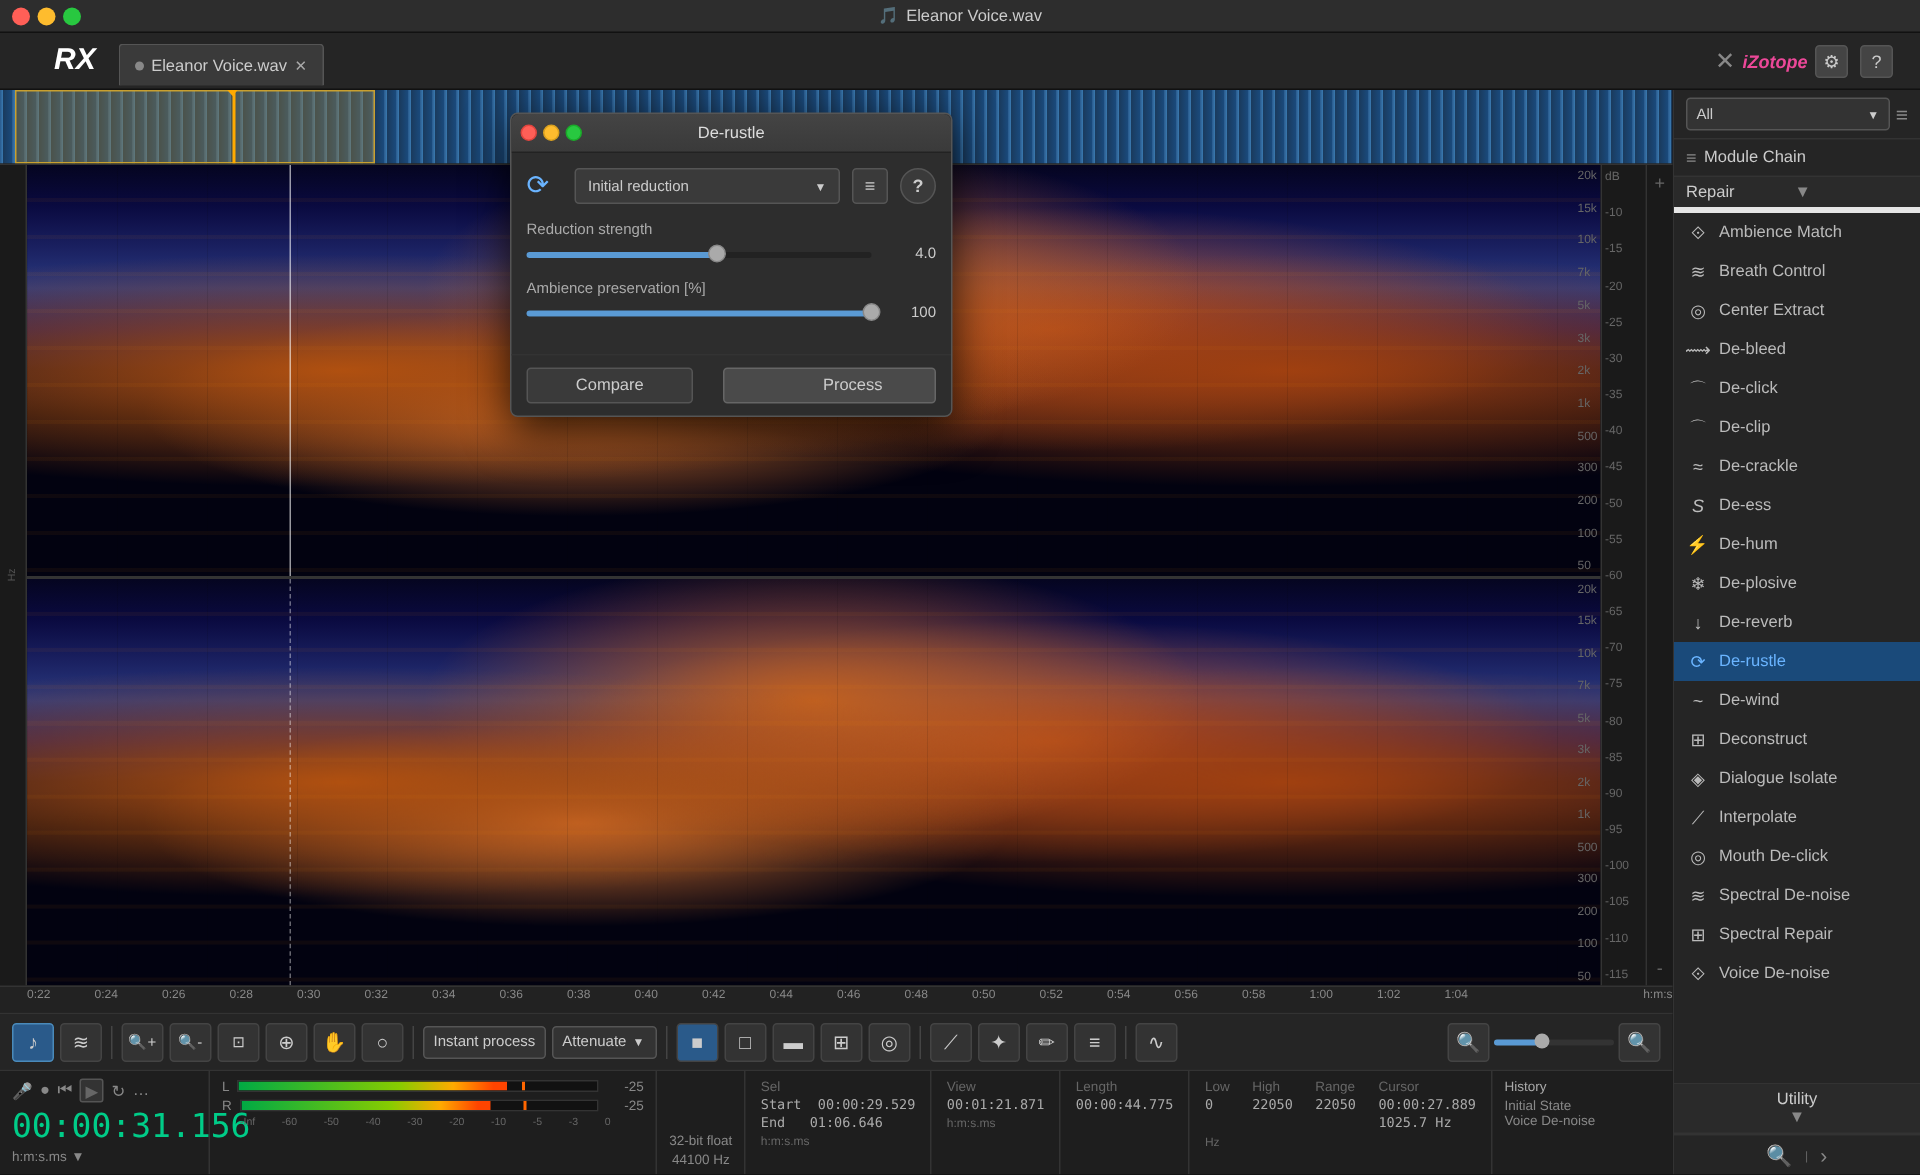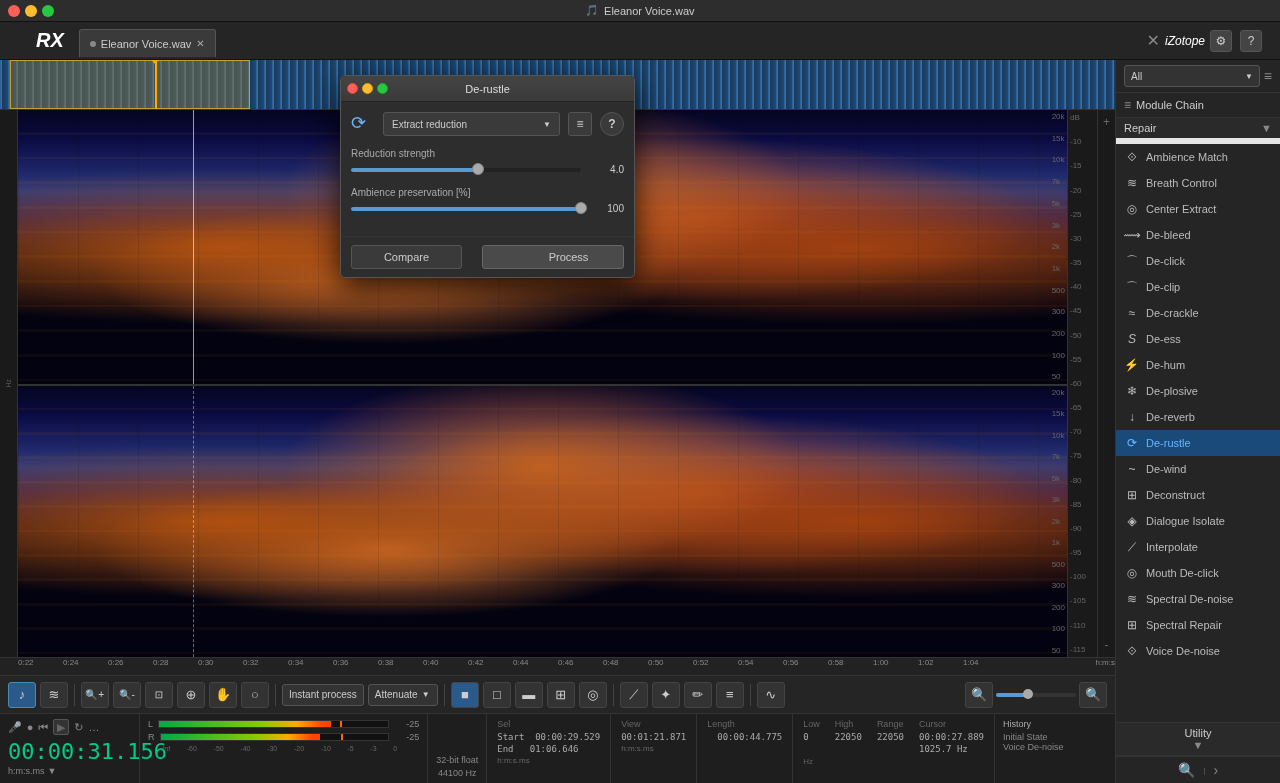--- a/index.html
+++ b/index.html
@@ -95,21 +95,21 @@
     .history-item { color: #888; font-size: 9px; }
 
     
     #right-sidebar { width: 165px; background: #252525; border-left: 1px solid #333; display: flex; flex-direction: column; }
     #sidebar-header { display: flex; align-items: center; gap: 4px; padding: 5px 8px; border-bottom: 1px solid #333; }
     #sidebar-filter { flex: 1; background: #333; border: 1px solid #555; border-radius: 3px; padding: 2px 6px; font-size: 10px; color: #ccc; height: 22px; display: flex; align-items: center; justify-content: space-between; cursor: pointer; }
     .sidebar-list-icon { color: #888; cursor: pointer; font-size: 14px; }
     #module-chain-bar { display: flex; align-items: center; padding: 5px 8px; border-bottom: 1px solid #333; gap: 5px; }
     .chain-icon { color: #888; font-size: 12px; }
     .chain-label { font-size: 11px; color: #ccc; flex: 1; }
-    #repair-dropdown { display: flex; align-items: center; justify-content: space-between; padding: 4px 8px; background: #2a2a2a; border-bottom: 6px solid #e5e5e5; cursor: pointer; gap: 40px; }
+    #repair-dropdown { display: flex; align-items: center; justify-content: flex-start; padding: 4px 8px; background: #2a2a2a; border-bottom: 4px solid #e5e5e5; cursor: pointer; gap: 40px; }
     .repair-label { font-size: 11px; color: #ccc; }
     .repair-arrow { color: #888; }
     #sidebar-items { flex: 1; overflow-y: auto; }
     .sidebar-item { display: flex; align-items: center; gap: 6px; padding: 5px 8px; cursor: pointer; font-size: 11px; color: #bbb; }
     .sidebar-item.active { background: #1a4a7a; color: #6ab4ff; }
     .sidebar-item .item-icon { width: 16px; height: 16px; display: flex; align-items: center; justify-content: center; font-size: 12px; flex-shrink: 0; }
     #utility-section { border-top: 1px solid #333; }
     #utility-dropdown { display: flex; align-items: center; justify-content: space-between; padding: 4px 8px; background: #2a2a2a; border-bottom: 1px solid #333; cursor: pointer; flex-direction: column; }
     #sidebar-bottom { display: flex; align-items: center; justify-content: center; padding: 5px; border-top: 1px solid #333; gap: 8px; }
     .zoom-btn { color: #888; cursor: pointer; font-size: 14px; }
@@ -169,21 +169,21 @@
 
   <div id="topbar">
     <div id="rx-logo">RX</div>
     <div id="file-tab">
       <div class="dot"></div>
       <span>Eleanor Voice.wav</span>
       <span class="close-tab">✕</span>
     </div>
     <div id="izotope-logo">
       <span style="color:#888; font-size:16px;">✕</span>
-      <span style="font-style:italic; font-weight:normal; color:#ffffff;">iZotope</span>
+      <span style="font-style:italic; font-weight:bold; color:#ec4899;">iZotope</span>
       <div id="topbar-icons">
         <div class="topbar-icon">⚙</div>
         <div class="topbar-icon">?</div>
       </div>
     </div>
   </div>
 
   <div id="content">
 
     <div id="main-area">
@@ -422,21 +422,21 @@
           </div>
           <div class="info-panel">
             <div class="label">View</div>
             <div class="value" style="font-size:9px; color:#aaa;">
               <span>00:01:21.871</span>
             </div>
             <div style="margin-top:2px; font-size:8px; color:#666;">h:m:s.ms</div>
           </div>
           <div class="info-panel">
             <div class="label">Length</div>
-            <div class="value" style="font-size:9px; color:#aaa;margin-left:10px;">00:00:44.775</div>
+            <div class="value" style="font-size:9px; color:#aaa;">00:00:44.775</div>
           </div>
           <div class="info-panel">
             <div style="display:flex; gap:15px;">
               <div>
                 <div class="label">Low</div>
                 <div class="value">0</div>
               </div>
               <div>
                 <div class="label">High</div>
                 <div class="value">22050</div>
@@ -472,21 +472,21 @@
             <div class="wbtn r"></div>
             <div class="wbtn y"></div>
             <div class="wbtn g"></div>
           </div>
           <span id="dialog-title">De-rustle</span>
         </div>
         <div id="dialog-body">
           <div id="dialog-top">
             <div class="plugin-icon">⟳</div>
             <div class="preset-dropdown">
-              <span>Extract reduction</span>
+              <span>Initial reduction</span>
               <span style="font-size:8px;">▼</span>
             </div>
             <div class="dialog-icon-btn">≡</div>
             <div class="help-btn">?</div>
           </div>
 
           <div class="param-row">
             <div class="param-label">Reduction strength</div>
             <div class="slider-container">
               <div class="slider-track">

